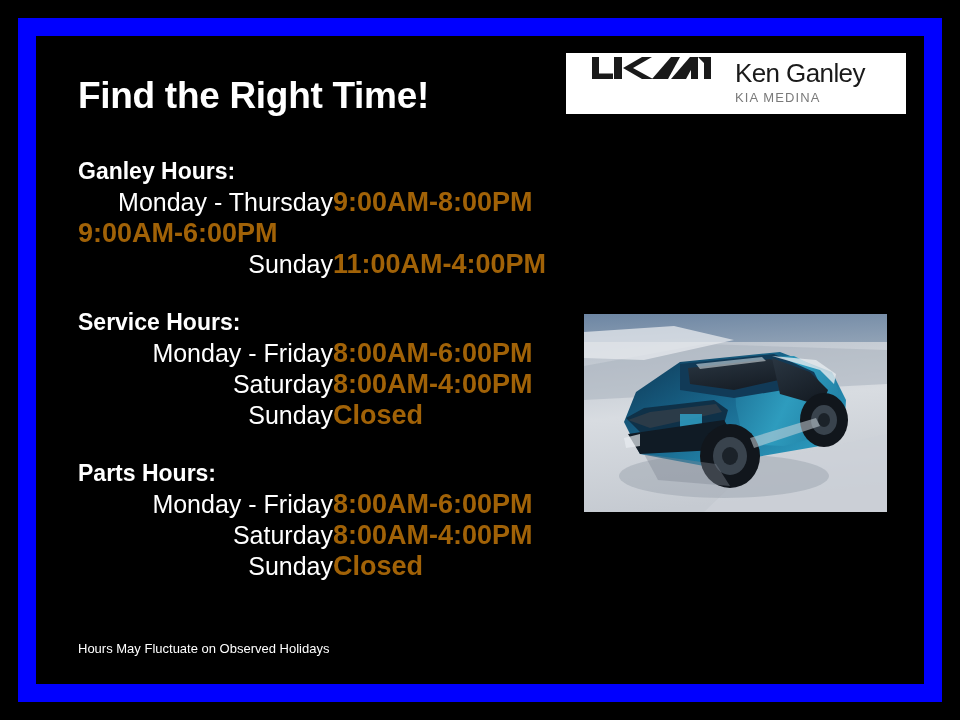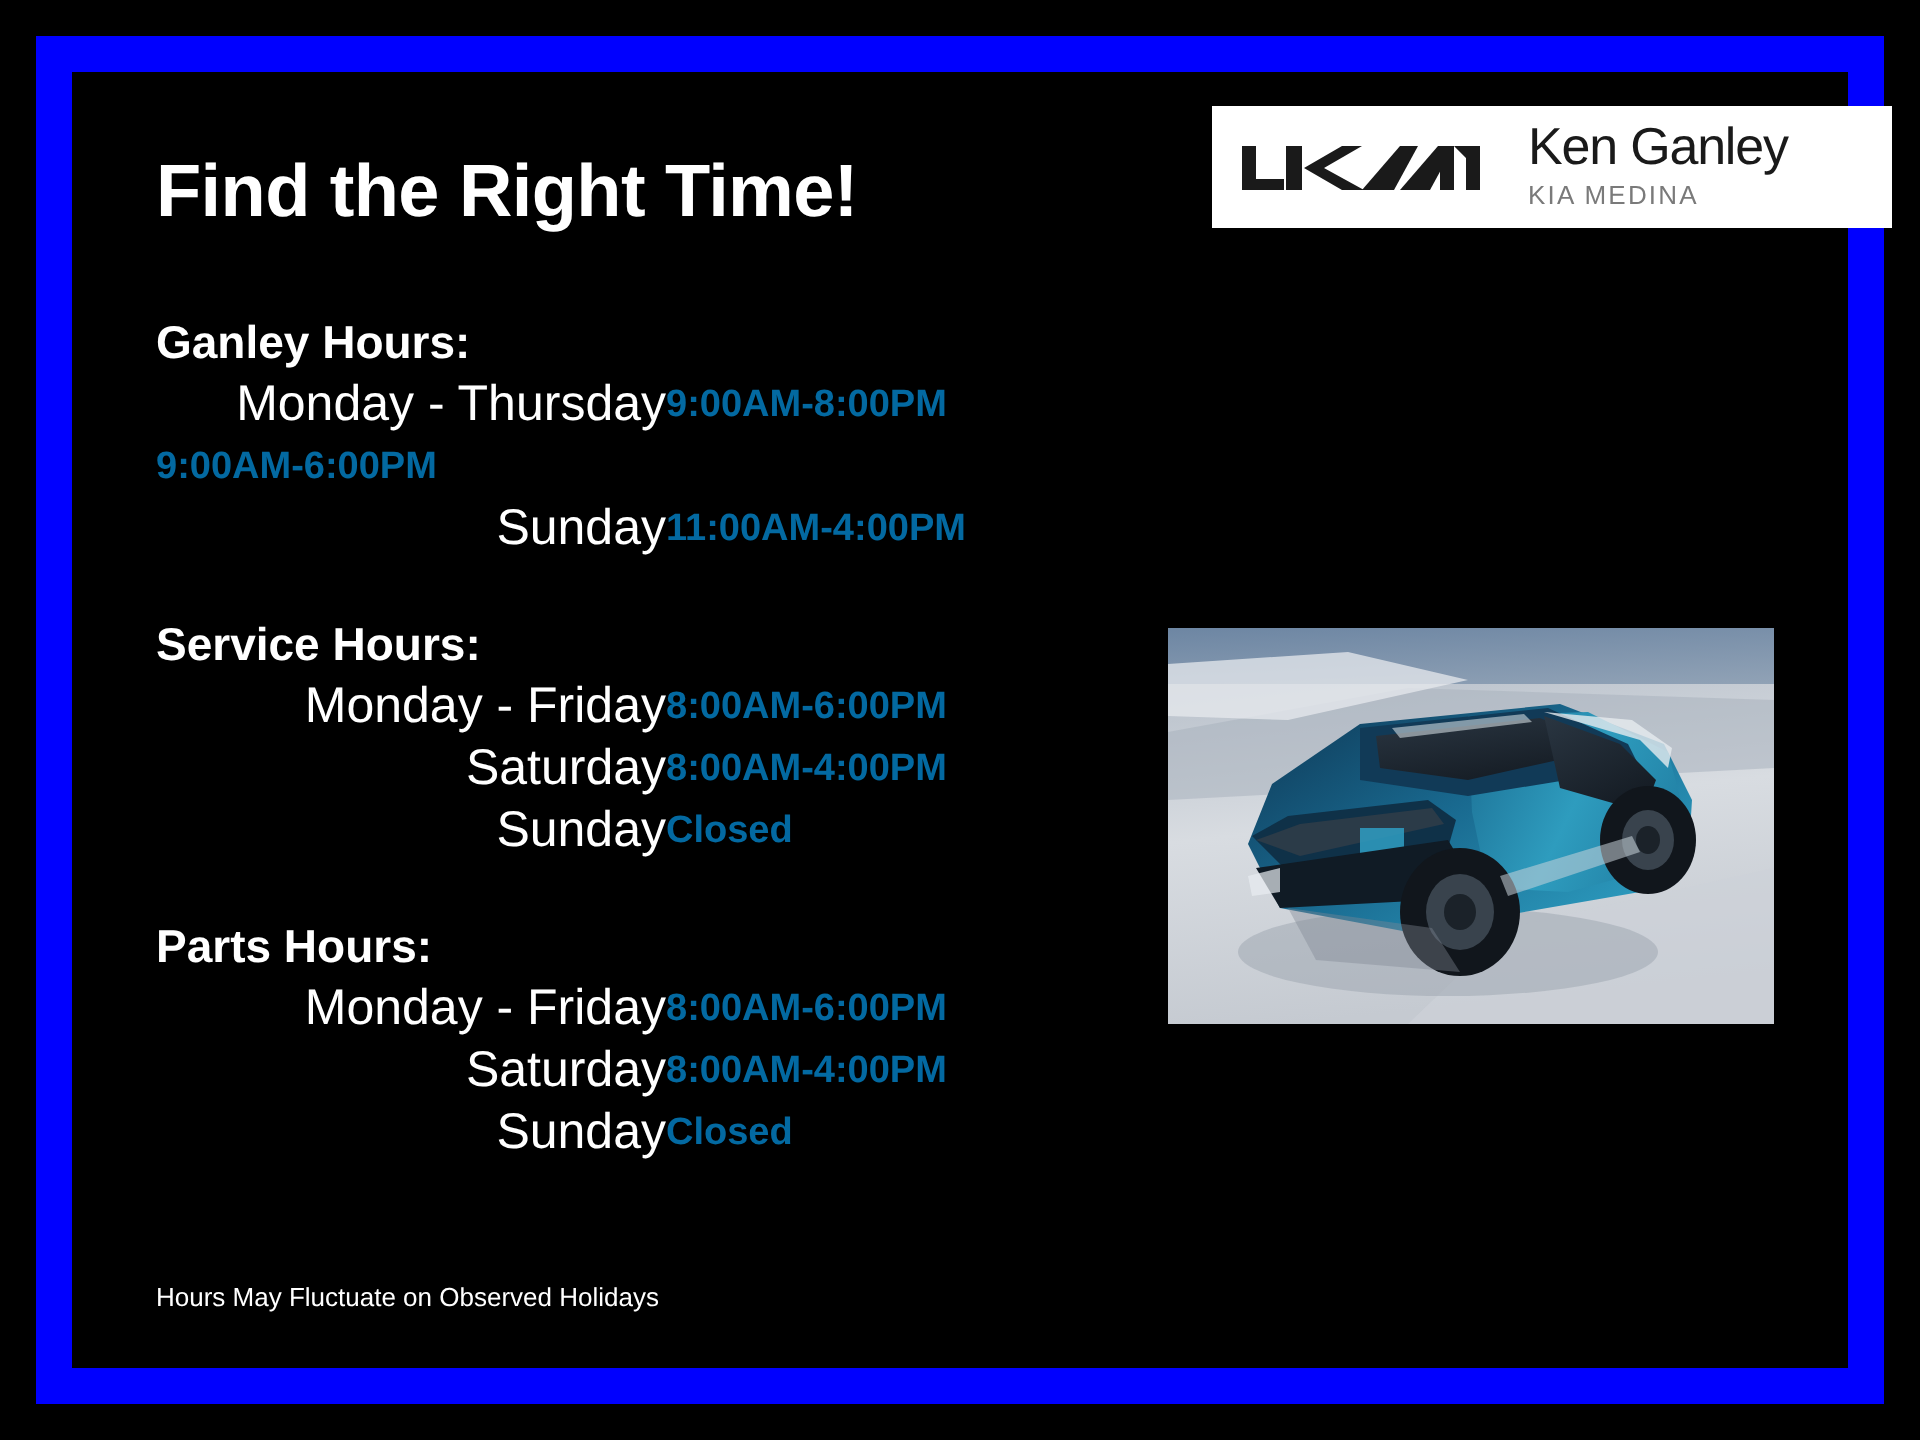--- a/index.html
+++ b/index.html
@@ -78,23 +78,23 @@
   .row-day {
     width: 255px;
     flex: 0 0 255px;
     font-size: 25px;
     font-weight: 400;
     color: #ffffff;
     font-stretch: condensed;
     text-align: right;
   }
   .row-time {
-    font-size: 19px;
+    font-size: 27px;
     font-weight: 700;
-    color: #0369a1;
+    color: #a16207;
     font-stretch: condensed;
   }
 
   
   .footnote {
     position: absolute;
     left: 78px;
     top: 641px;
     font-size: 13px;
     font-weight: 400;
@@ -105,23 +105,21 @@
 
   
   .logo-box {
     position: absolute;
     left: 566px;
     top: 53px;
     width: 340px;
     height: 61px;
     background: #ffffff;
     display: flex;
-    align-items: center;
-    padding-left: 14px;
-    margin-left: 40px;
+    padding-left: 25px;
   }
   .kia-mark {
     width: 122px;
     height: 30px;
     flex: 0 0 122px;
     display: block;
   }
   .logo-text {
     margin-left: 22px;
     display: flex;

